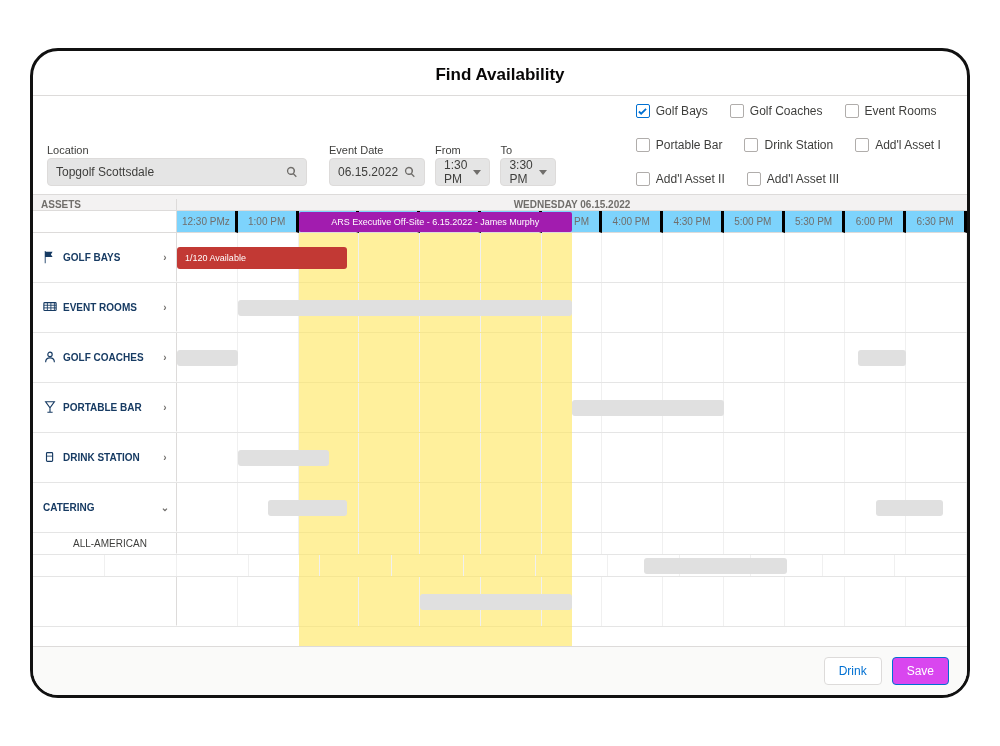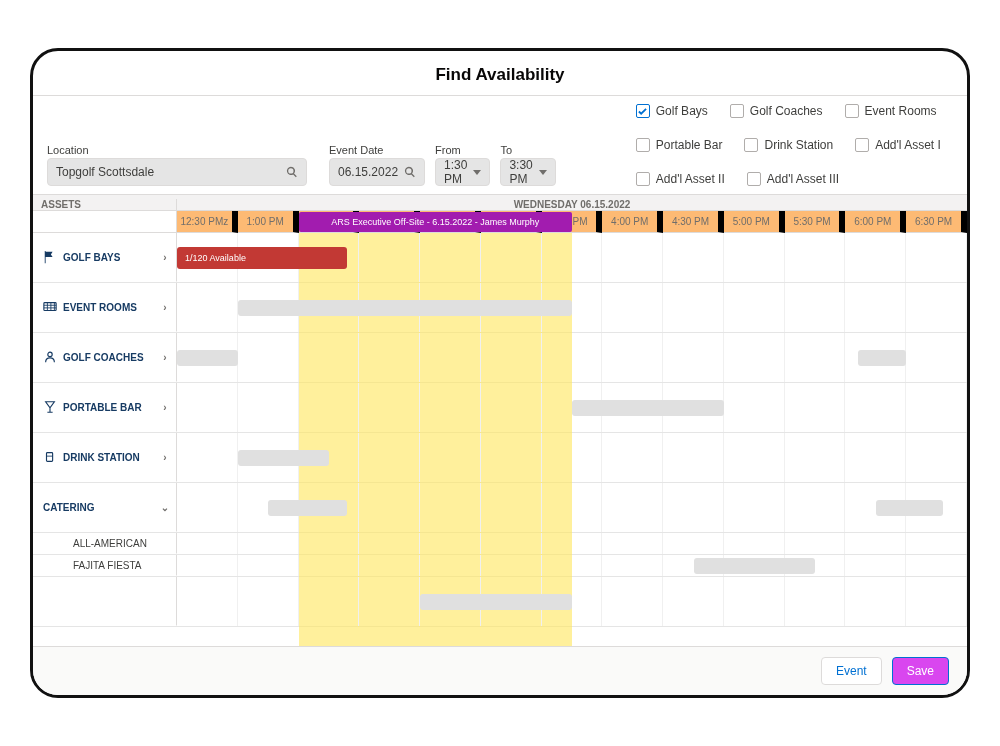--- a/index.html
+++ b/index.html
@@ -19,21 +19,21 @@
   .cb-box { width: 14px; height: 14px; border: 1px solid #b0adab; border-radius: 2px; display: flex; align-items: center; justify-content: center; }
   .cb-box.checked { border-color: #0070d2; background: #fff; }
   .cb-check { width: 9px; height: 9px; fill: none; stroke: #0070d2; stroke-width: 2; }
   .chart-area { flex: 1; display: flex; flex-direction: column; overflow: hidden; }
   .day-header { background: #f3f2f2; border-bottom: 1px solid #dddbda; font-size: 10px; font-weight: 600; color: #706e6b; text-align: center; padding: 4px 0 0; display: flex; }
   .day-header .left-gutter { width: 144px; border-right: 1px solid #dddbda; display: flex; align-items: center; padding-left: 8px; font-size: 10px; font-weight: 600; color: #706e6b; text-align: right; }
   .day-header .right-area { flex: 1; text-align: center; }
   .time-header-row { display: flex; }
   .left-col { width: 144px; border-right: 1px solid #dddbda; background: #fff; }
   .time-cells { flex: 1; display: flex; position: relative; }
-  .time-cell { flex: 1; border-right: 6px solid #000000; border-bottom: 1px solid #dddbda; text-align: center; font-size: 10px; color: #706e6b; padding: 5px 0; background: #fdba74; min-width: 0; white-space: nowrap; overflow: hidden; }
+  .time-cell { flex: 1; border-right: 3px solid #000000; border-bottom: 1px solid #dddbda; text-align: center; font-size: 10px; color: #706e6b; padding: 5px 0; background: #7dd3fc; min-width: 0; white-space: nowrap; overflow: hidden; }
   .event-chip { position: absolute; top: 1px; bottom: 1px; background: #a21caf; color: #fff; font-size: 9px; display: flex; align-items: center; justify-content: center; padding: 0 6px; border-radius: 2px; white-space: nowrap; overflow: hidden; }
   .body-rows { flex: 1; position: relative; overflow: hidden; background: #fff; }
   .highlight-band { position: absolute; top: 0; bottom: 0; background: rgba(255, 230, 90, 0.60); pointer-events: none; z-index: 1; }
   .asset-row { display: flex; height: 50px; border-bottom: 1px solid #e5e5e5; position: relative; }
   .asset-row.short { height: 22px; }
   .asset-row .left-col { display: flex; align-items: center; gap: 6px; padding: 0 6px 0 10px; font-size: 10px; font-weight: 600; color: #173b63; position: relative; z-index: 2; border-bottom: 1px solid transparent; }
   .asset-row .left-col .lbl { flex: 1; }
   .expand-caret { width: 10px; text-align: center; color: #706e6b; cursor: pointer; }
   .asset-row .left-col.sub { padding-left: 40px; font-weight: 400; font-size: 10px; color: #3e3e3c; text-transform: uppercase; }
   .row-canvas { flex: 1; position: relative; z-index: 2; }
@@ -339,23 +339,20 @@
               <div></div>
               <div></div>
               <div></div>
               <div></div>
               <div></div>
               <div></div>
             </div>
           </div>
         </div>
         <div class="asset-row short">
-          <div class="left-col sub">
-            <span class="lbl">FAJITA FIESTA</span>
-          </div>
           <div class="row-canvas">
             <div class="row-gridlines">
               <div></div>
               <div></div>
               <div></div>
               <div></div>
               <div></div>
               <div></div>
               <div></div>
               <div></div>
@@ -388,16 +385,16 @@
               <div></div>
               <div></div>
             </div>
             <div class="bar gray" style="left: 30.7692%; width: 19.2308%;"></div>
           </div>
         </div>
       </div>
   </div>
 
   <div class="footer">
-    <button class="btn">Event</button>
+    <button class="btn">Drink</button>
     <button class="btn primary">Save</button>
   </div>
 </div>
 
 </body></html>

